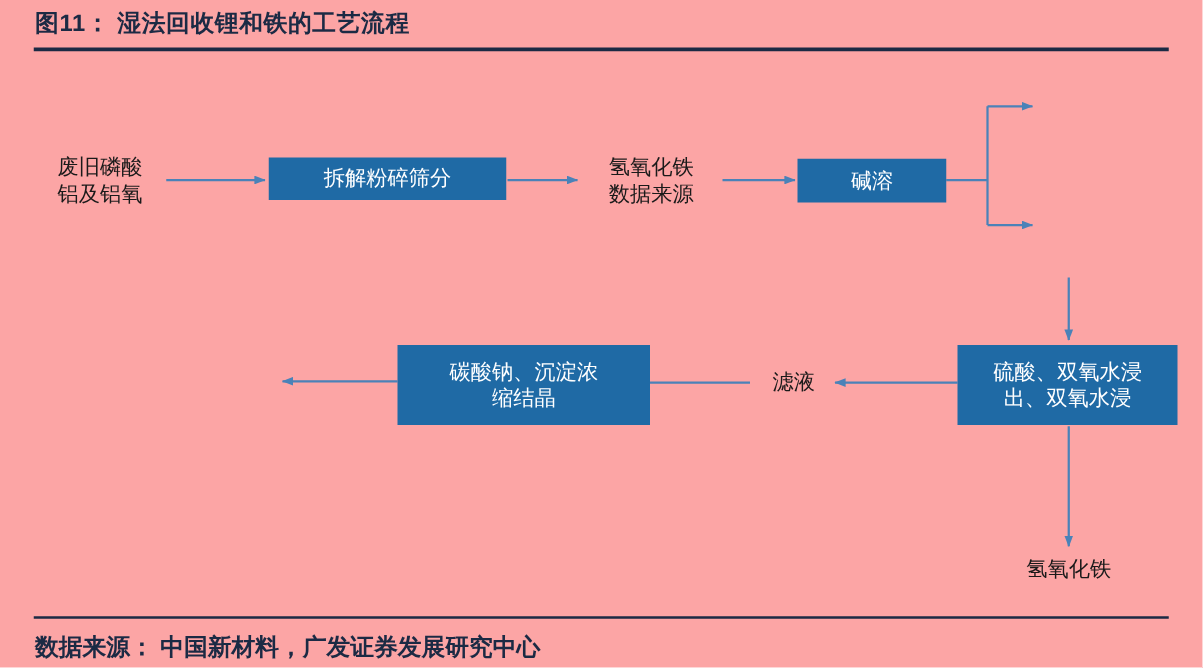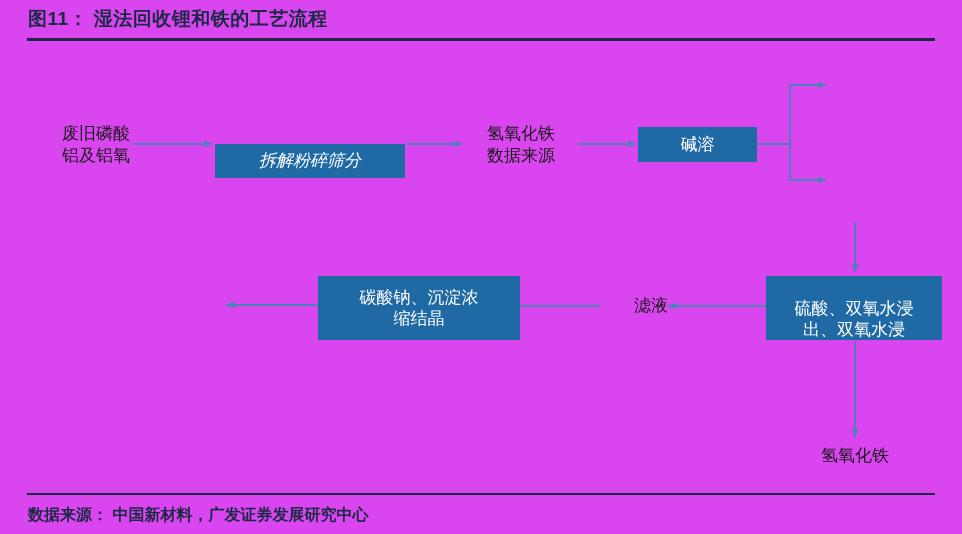--- a/index.html
+++ b/index.html
@@ -7,21 +7,21 @@
     padding: 0;
     background: #ffffff;
   }
   body {
     font-family: "Liberation Serif", "DejaVu Serif", serif;
   }
   #figure {
     position: relative;
     width: 962px;
     height: 534px;
-    background: #d946ef;
+    background: #fca5a5;
     overflow: hidden;
   }
   
   .title-bar {
     position: absolute;
     left: 0;
     top: 0;
     width: 962px;
     height: 44px;
   }
@@ -51,21 +51,21 @@
     top: 493px;
     width: 908px;
     height: 2px;
   }
   
   .footer-text {
     position: absolute;
     left: 28px;
     top: 505px;
     font-family: "Liberation Sans", "DejaVu Sans", sans-serif;
-    font-size: 16px;
+    font-size: 19px;
     font-weight: bold;
     color: #1b2a44;
     white-space: nowrap;
   }
   
   .node {
     position: absolute;
     box-sizing: border-box;
     display: flex;
     align-items: center;
@@ -133,56 +133,56 @@
       <line x1="855" y1="341" x2="855" y2="437" marker-end="url(#ah)"></line>
 
       <line x1="766" y1="306" x2="668" y2="306" marker-end="url(#ah)"></line>
 
       <line x1="600" y1="306" x2="520" y2="306"></line>
 
       <line x1="318" y1="305" x2="226" y2="305" marker-end="url(#ah)"></line>
     </g>
   </svg>
 
-  <div class="node plain" style="left:26px; top:116px; width:108px; height:58px;justify-content:flex-end;">
+  <div class="node plain" style="left:26px; top:116px; width:108px; height:58px;">
     <span class="txt">
       <span>废旧磷酸</span><br>
       <span>铝及铝氧</span>
     </span>
   </div>
 
-  <div class="node box" style="left:215px; top:144px; width:190px; height:34px;font-style:italic;">
+  <div class="node box" style="left:215px; top:126px; width:190px; height:34px;">
     <span class="txt">拆解粉碎筛分</span>
   </div>
 
   <div class="node plain" style="left:463px; top:116px; width:116px; height:58px;">
     <span class="txt">
       <span>氢氧化铁</span><br>
       <span>数据来源</span>
     </span>
   </div>
 
   <div class="node box" style="left:638px; top:127px; width:119px; height:35px;">
     <span class="txt">碱溶</span>
   </div>
 
 
 
-  <div class="node box" style="left:766px; top:276px; width:176px; height:64px;align-items:flex-end;">
+  <div class="node box" style="left:766px; top:276px; width:176px; height:64px;">
     <span class="txt">
       <span>硫酸、双氧水浸</span><br>
       <span>出、双氧水浸</span>
     </span>
   </div>
 
   <div class="node plain" style="left:802px; top:443px; width:106px; height:26px;">
     <span class="txt">氢氧化铁</span>
   </div>
 
-  <div class="node plain" style="left:620px; top:293px; width:62px; height:26px;">
+  <div class="node plain" style="left:604px; top:293px; width:62px; height:26px;">
     <span class="txt">滤液</span>
   </div>
 
   <div class="node box" style="left:318px; top:276px; width:202px; height:64px;">
     <span class="txt">
       <span>碳酸钠、沉淀浓</span><br>
       <span>缩结晶</span>
     </span>
   </div>
 

